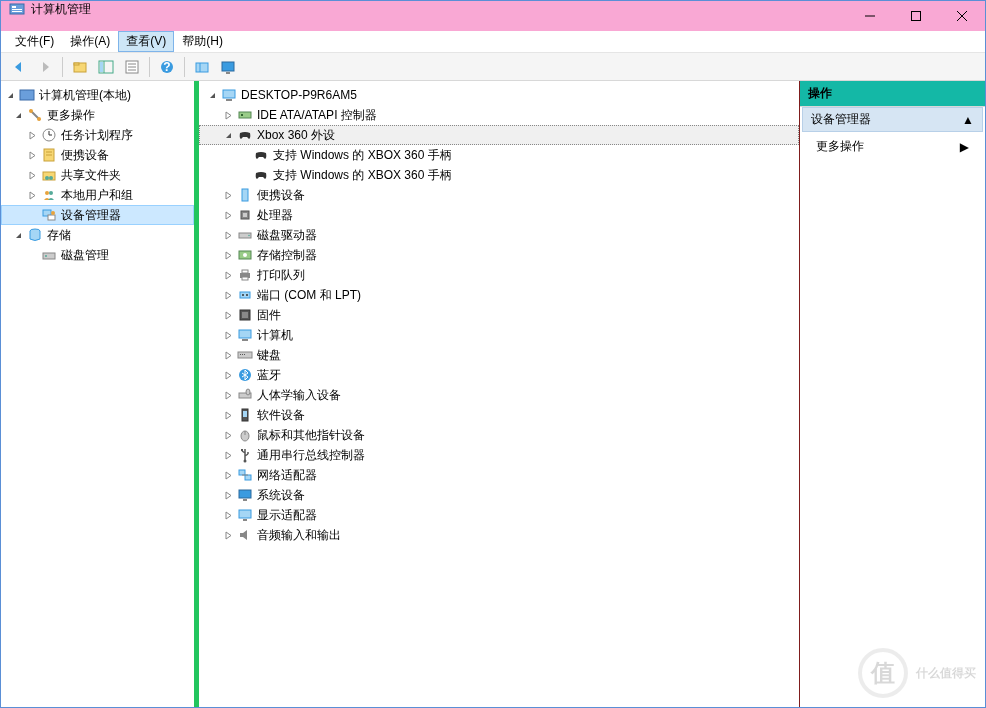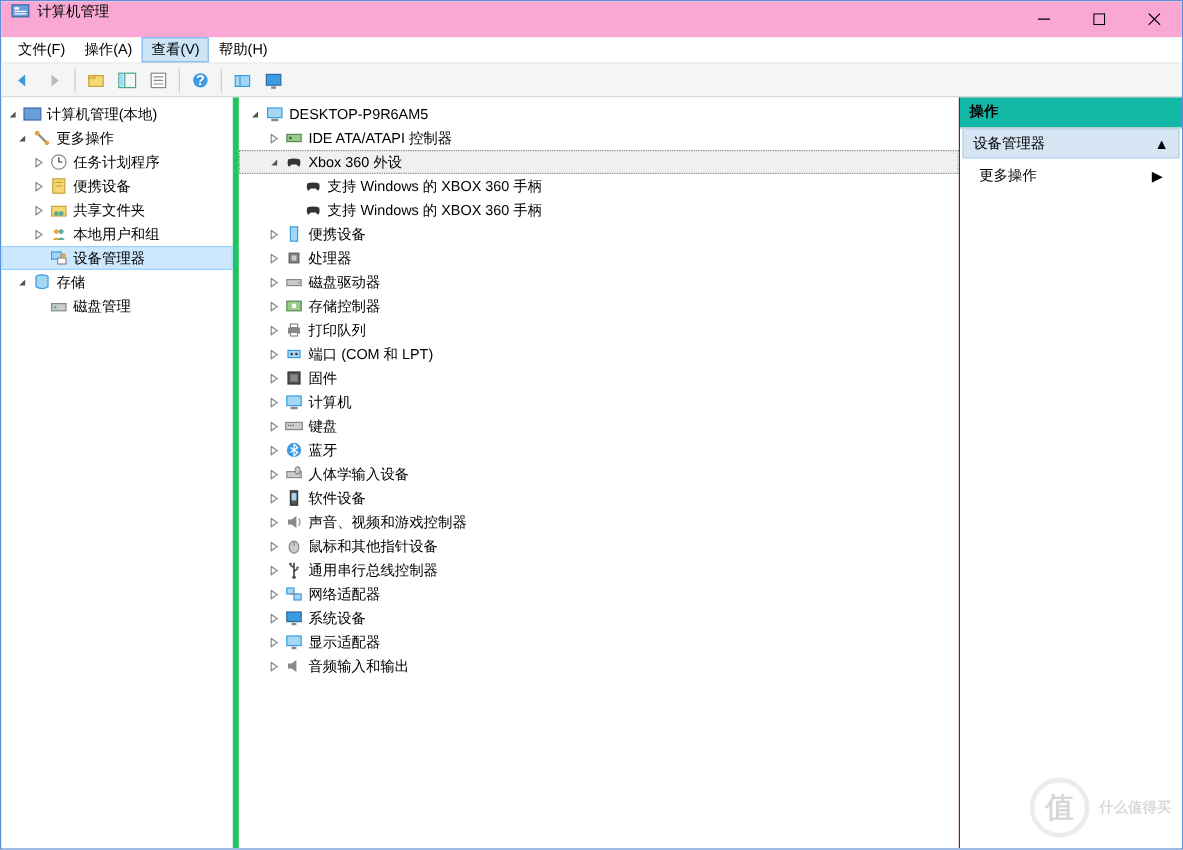--- a/index.html
+++ b/index.html
@@ -512,35 +512,20 @@
       </div>
     <div class="tree-row">
         <span class="indent" style="width:22px"></span>
         <span class="expander">
           <svg viewBox="0 0 9 9">
             <path d="M2 1 L7 4.5 L2 8 Z" fill="none" stroke="#888"></path>
           </svg>
         </span>
         <span class="node-icon">
           <svg viewBox="0 0 16 16">
-            <path d="M3 6 L6 6 L10 3 L10 13 L6 10 L3 10 Z" fill="#888"></path>
-            <path d="M12 5 Q14 8 12 11" fill="none" stroke="#888"></path>
-          </svg>
-        </span>
-        <span>声音、视频和游戏控制器</span>
-      </div>
-    <div class="tree-row">
-        <span class="indent" style="width:22px"></span>
-        <span class="expander">
-          <svg viewBox="0 0 9 9">
-            <path d="M2 1 L7 4.5 L2 8 Z" fill="none" stroke="#888"></path>
-          </svg>
-        </span>
-        <span class="node-icon">
-          <svg viewBox="0 0 16 16">
             <ellipse cx="8" cy="9" rx="4" ry="5" fill="#ccc" stroke="#888"></ellipse>
             <line x1="8" y1="4" x2="8" y2="8" stroke="#888"></line>
           </svg>
         </span>
         <span>鼠标和其他指针设备</span>
       </div>
     <div class="tree-row">
         <span class="indent" style="width:22px"></span>
         <span class="expander">
           <svg viewBox="0 0 9 9">

